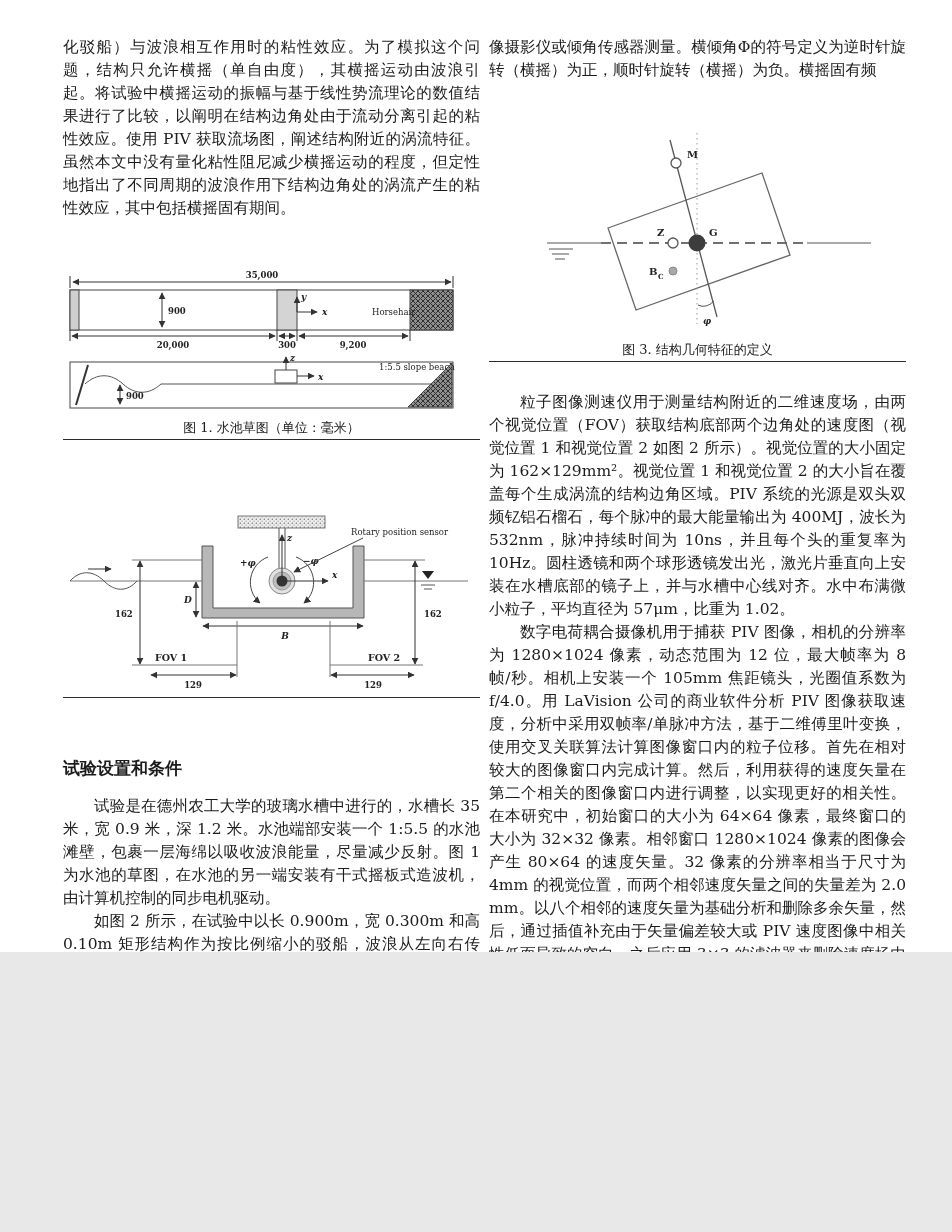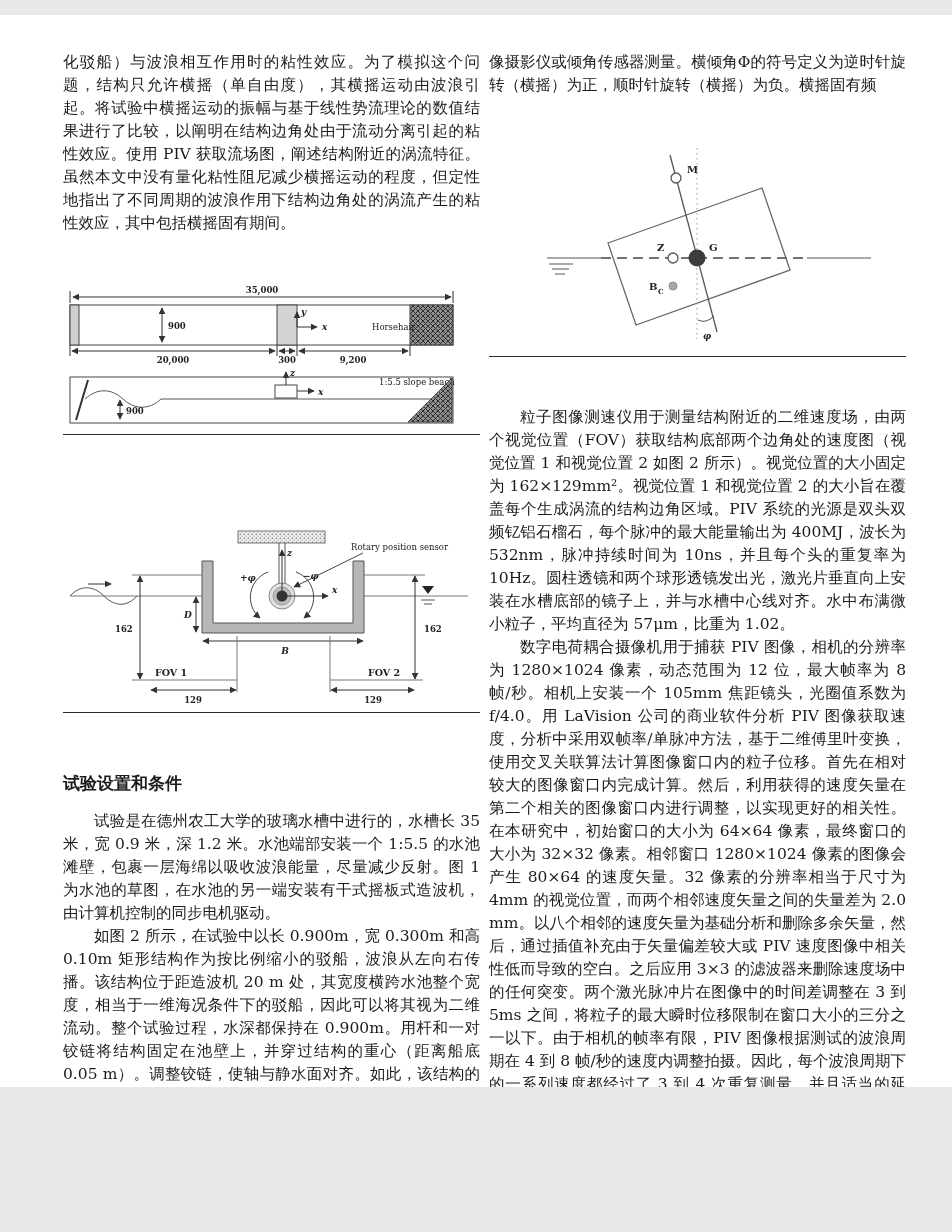--- a/index.html
+++ b/index.html
@@ -1,17 +1,17 @@
 <!DOCTYPE html>
 <html><head>
 <meta charset="utf-8">
 <style>
   html,body{margin:0;padding:0;background:#e8e8e8;}
-  #page{position:relative;width:952px;height:1072px;background:#ffffff;overflow:hidden;
-        font-family:"DejaVu Serif","Liberation Serif",serif;color:#1b1b1b;margin-top:15px;}
+  #page{position:relative;width:952px;height:952px;background:#ffffff;overflow:hidden;
+        font-family:"DejaVu Serif","Liberation Serif",serif;color:#1b1b1b;}
   .blk{position:absolute;width:417px;}
   .lcol{left:63px;} .rcol{left:489px;}
   .p{font-size:15.5px;line-height:23px;text-align:justify;text-indent:2em;margin:0;}
   .p.cont{text-indent:0;}
   .heading{font-size:17px;font-weight:bold;}
   .figblk{border-bottom:1.4px solid #2b2b2b;padding-bottom:3px;}
   .figcap{font-size:13px;text-align:center;line-height:17px;margin-top:3px;white-space:nowrap;}
   .bold{font-weight:bold;}
   svg{display:block;}
   svg text{font-family:"DejaVu Serif","Liberation Serif",serif;fill:#222;}
@@ -95,20 +95,21 @@
       <rect x="212" y="104" width="22" height="13" fill="#fff" stroke="#444"></rect>
       <g stroke="#333" stroke-width="1">
         <line x1="223" y1="104" x2="223" y2="91" marker-end="url(#ar)"></line>
         <line x1="234" y1="110" x2="251" y2="110" marker-end="url(#ar)"></line>
       </g>
       <text x="227" y="95" class="axtxt">z</text>
       <text x="255" y="114" class="axtxt">x</text>
       <text x="316" y="104" class="figtxt">1:5.5 slope beach</text>
       <path d="M345,141 L389,141 L389,97 Z" fill="url(#xh)" stroke="#444"></path>
     </svg>
+    <div class="figcap">图 1. 水池草图（单位：毫米）</div>
   </div>
 
   <div class="blk lcol figblk" style="top:486px">
     <svg width="417" height="208" viewBox="0 0 417 208">
 
       <rect x="175" y="30" width="87" height="12" fill="url(#dots)" stroke="#777"></rect>
       <g stroke="#555" stroke-width="1">
         <line x1="216" y1="42" x2="216" y2="82"></line>
           <line x1="222" y1="42" x2="222" y2="82"></line>
       </g>
@@ -218,20 +219,21 @@
       <circle cx="187" cy="35" r="5" fill="#fff" stroke="#555" stroke-width="1.3"></circle>
       <text x="198" y="30" class="ptlbl">M</text>
       <circle cx="184" cy="115" r="5" fill="#fff" stroke="#555" stroke-width="1.3"></circle>
       <text x="168" y="108" class="ptlbl">Z</text>
       <circle cx="208" cy="115" r="8.5" fill="#3d3d3d"></circle>
       <text x="220" y="108" class="ptlbl">G</text>
       <circle cx="184" cy="143" r="4" fill="#a8a8a8" stroke="#8a8a8a"></circle>
       <text x="160" y="147" class="ptlbl">B</text>
       <text x="169" y="151" style="font-size:7px;font-weight:bold">C</text>
     </svg>
+    <div class="figcap">图 3. 结构几何特征的定义</div>
   </div>
 
   <div class="blk rcol" style="top:391px">
     <p class="p">粒子图像测速仪用于测量结构附近的二维速度场，由两个视觉位置（FOV）获取结构底部两个边角处的速度图（视觉位置 1 和视觉位置 2 如图 2 所示）。视觉位置的大小固定为 162×129mm²。视觉位置 1 和视觉位置 2 的大小旨在覆盖每个生成涡流的结构边角区域。PIV 系统的光源是双头双频钇铝石榴石，每个脉冲的最大能量输出为 400MJ，波长为 532nm，脉冲持续时间为 10ns，并且每个头的重复率为 10Hz。圆柱透镜和两个球形透镜发出光，激光片垂直向上安装在水槽底部的镜子上，并与水槽中心线对齐。水中布满微小粒子，平均直径为 57μm，比重为 1.02。</p>
     <p class="p">数字电荷耦合摄像机用于捕获 PIV 图像，相机的分辨率为 1280×1024 像素，动态范围为 12 位，最大帧率为 8 帧/秒。相机上安装一个 105mm 焦距镜头，光圈值系数为 f/4.0。用 LaVision 公司的商业软件分析 PIV 图像获取速度，分析中采用双帧率/单脉冲方法，基于二维傅里叶变换，使用交叉关联算法计算图像窗口内的粒子位移。首先在相对较大的图像窗口内完成计算。然后，利用获得的速度矢量在第二个相关的图像窗口内进行调整，以实现更好的相关性。在本研究中，初始窗口的大小为 64×64 像素，最终窗口的大小为 32×32 像素。相邻窗口 1280×1024 像素的图像会产生 80×64 的速度矢量。32 像素的分辨率相当于尺寸为 4mm 的视觉位置，而两个相邻速度矢量之间的失量差为 2.0 mm。以八个相邻的速度矢量为基础分析和删除多余矢量，然后，通过插值补充由于矢量偏差较大或 PIV 速度图像中相关性低而导致的空白。之后应用 3×3 的滤波器来删除速度场中的任何突变。两个激光脉冲片在图像中的时间差调整在 3 到 5ms 之间，将粒子的最大瞬时位移限制在窗口大小的三分之一以下。由于相机的帧率有限，PIV 图像根据测试的波浪周期在 4 到 8 帧/秒的速度内调整拍摄。因此，每个波浪周期下的一系列速度都经过了 3 到 4 次重复测量，并且适当的延迟，以覆盖波浪周期 8 至 16 个阶段。所有测量都是在水池滩壁或造波机反射的波回到矩形结构之前进行的。每一个规则波下最终的 PIV 速度图像是通过平均8到12个同一时间点测量的瞬时速度获得。应用PIV 速度数据和斯托克斯定理，围绕 8 个相邻点的环流计算涡流。</p>
 
   </div>
 
   <div class="footer-cite">J. Eng. Mech.， 2006， 132（2）:</div>
 

